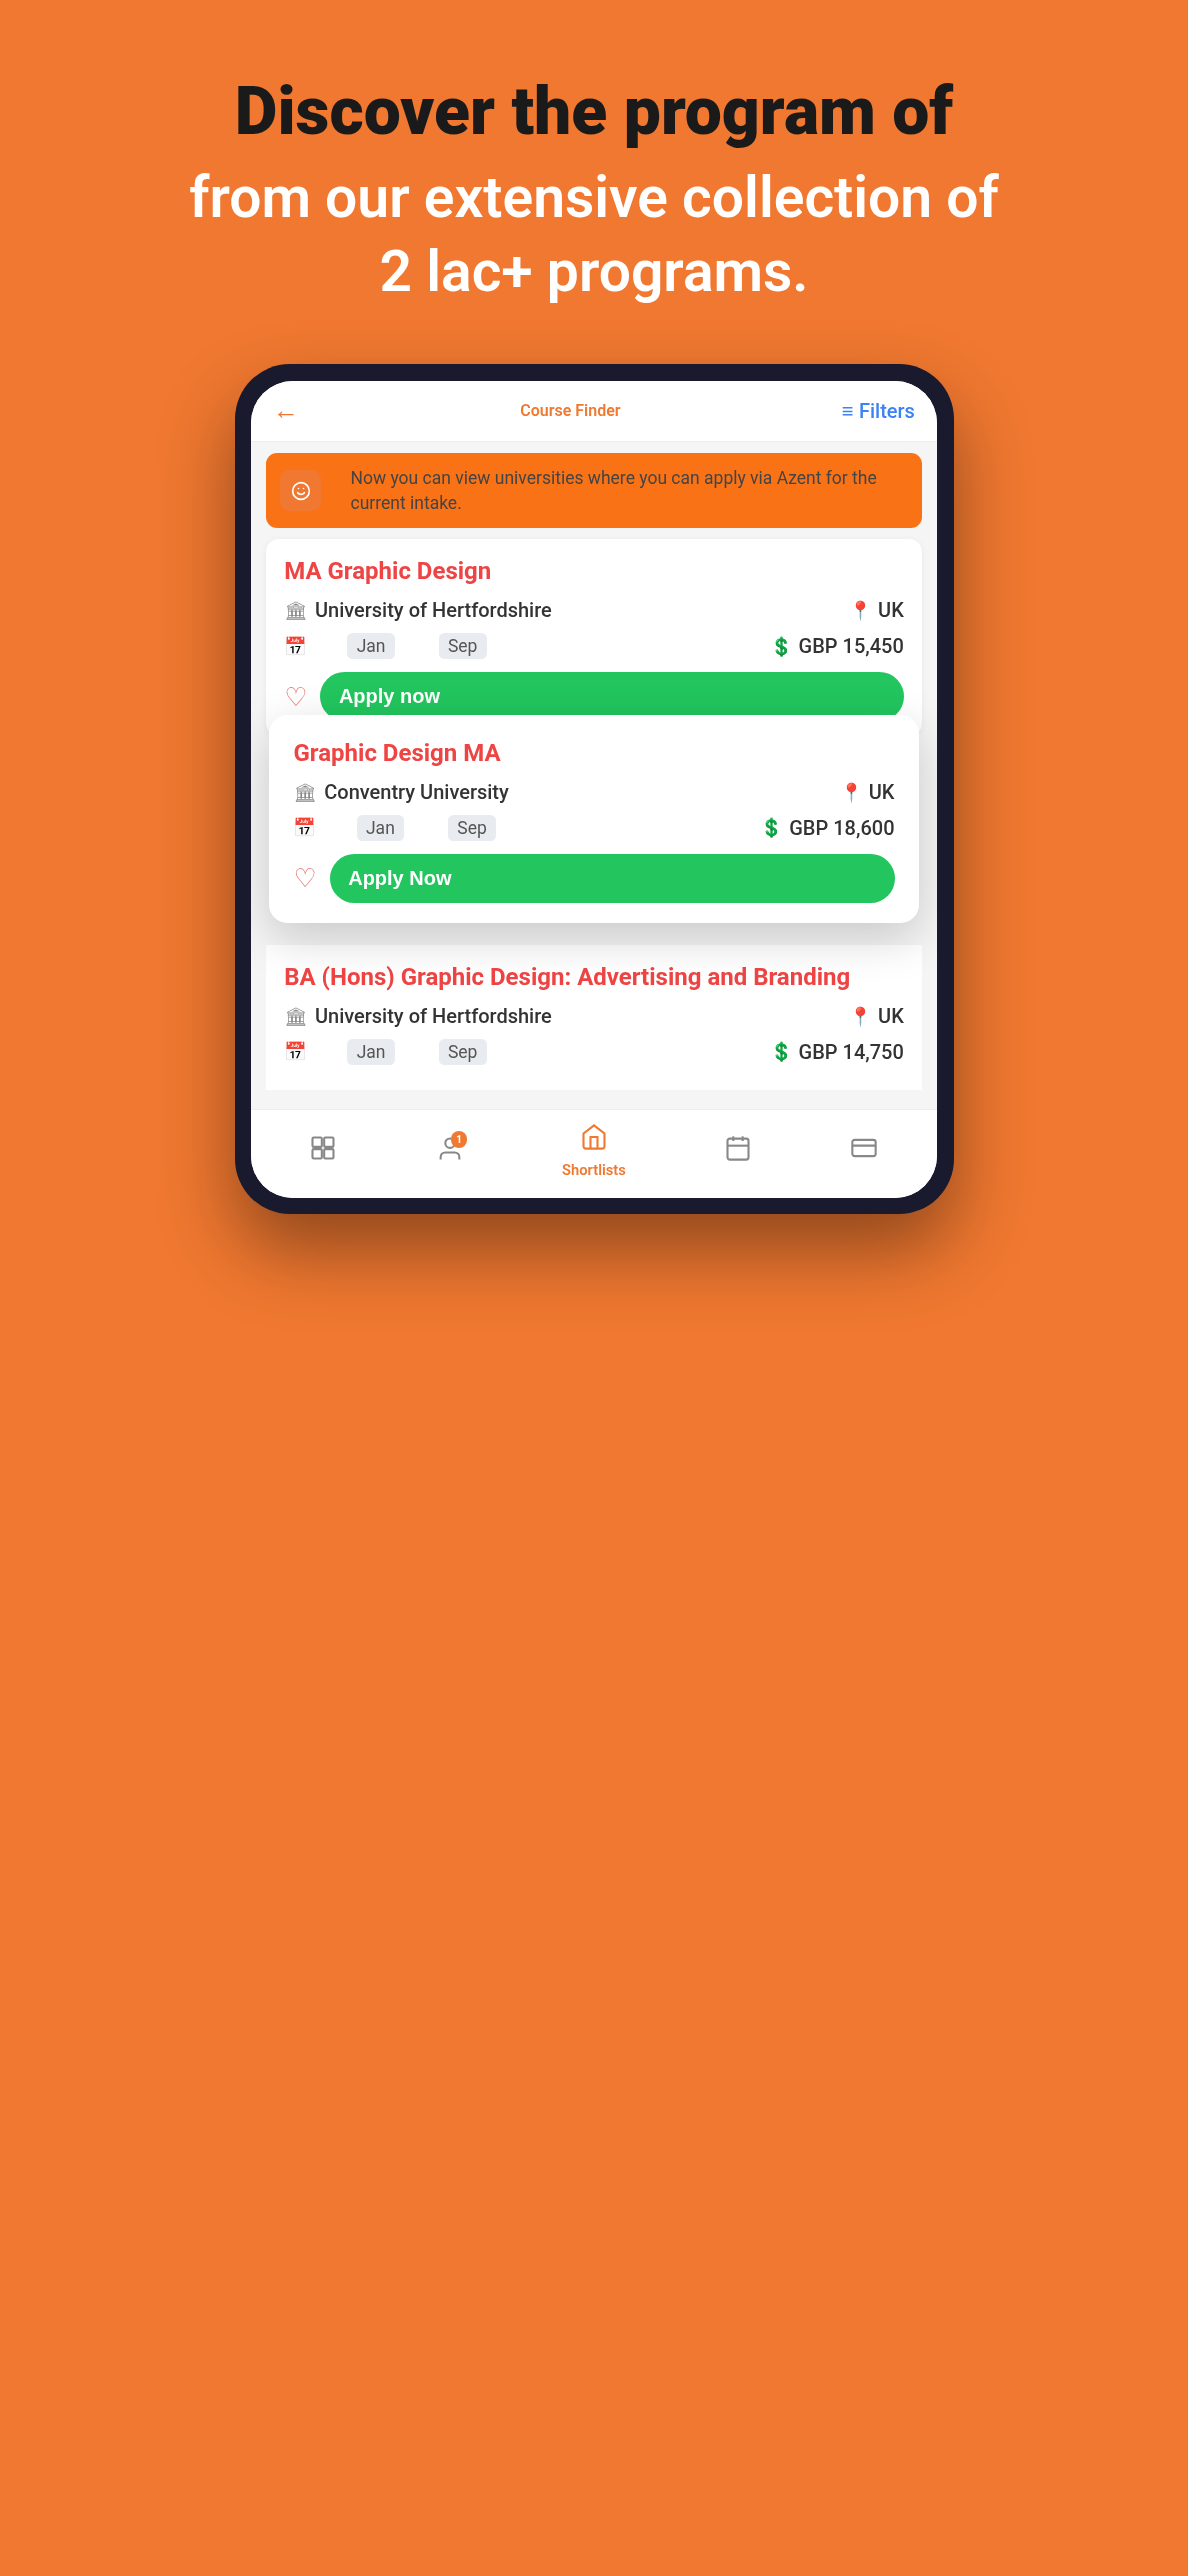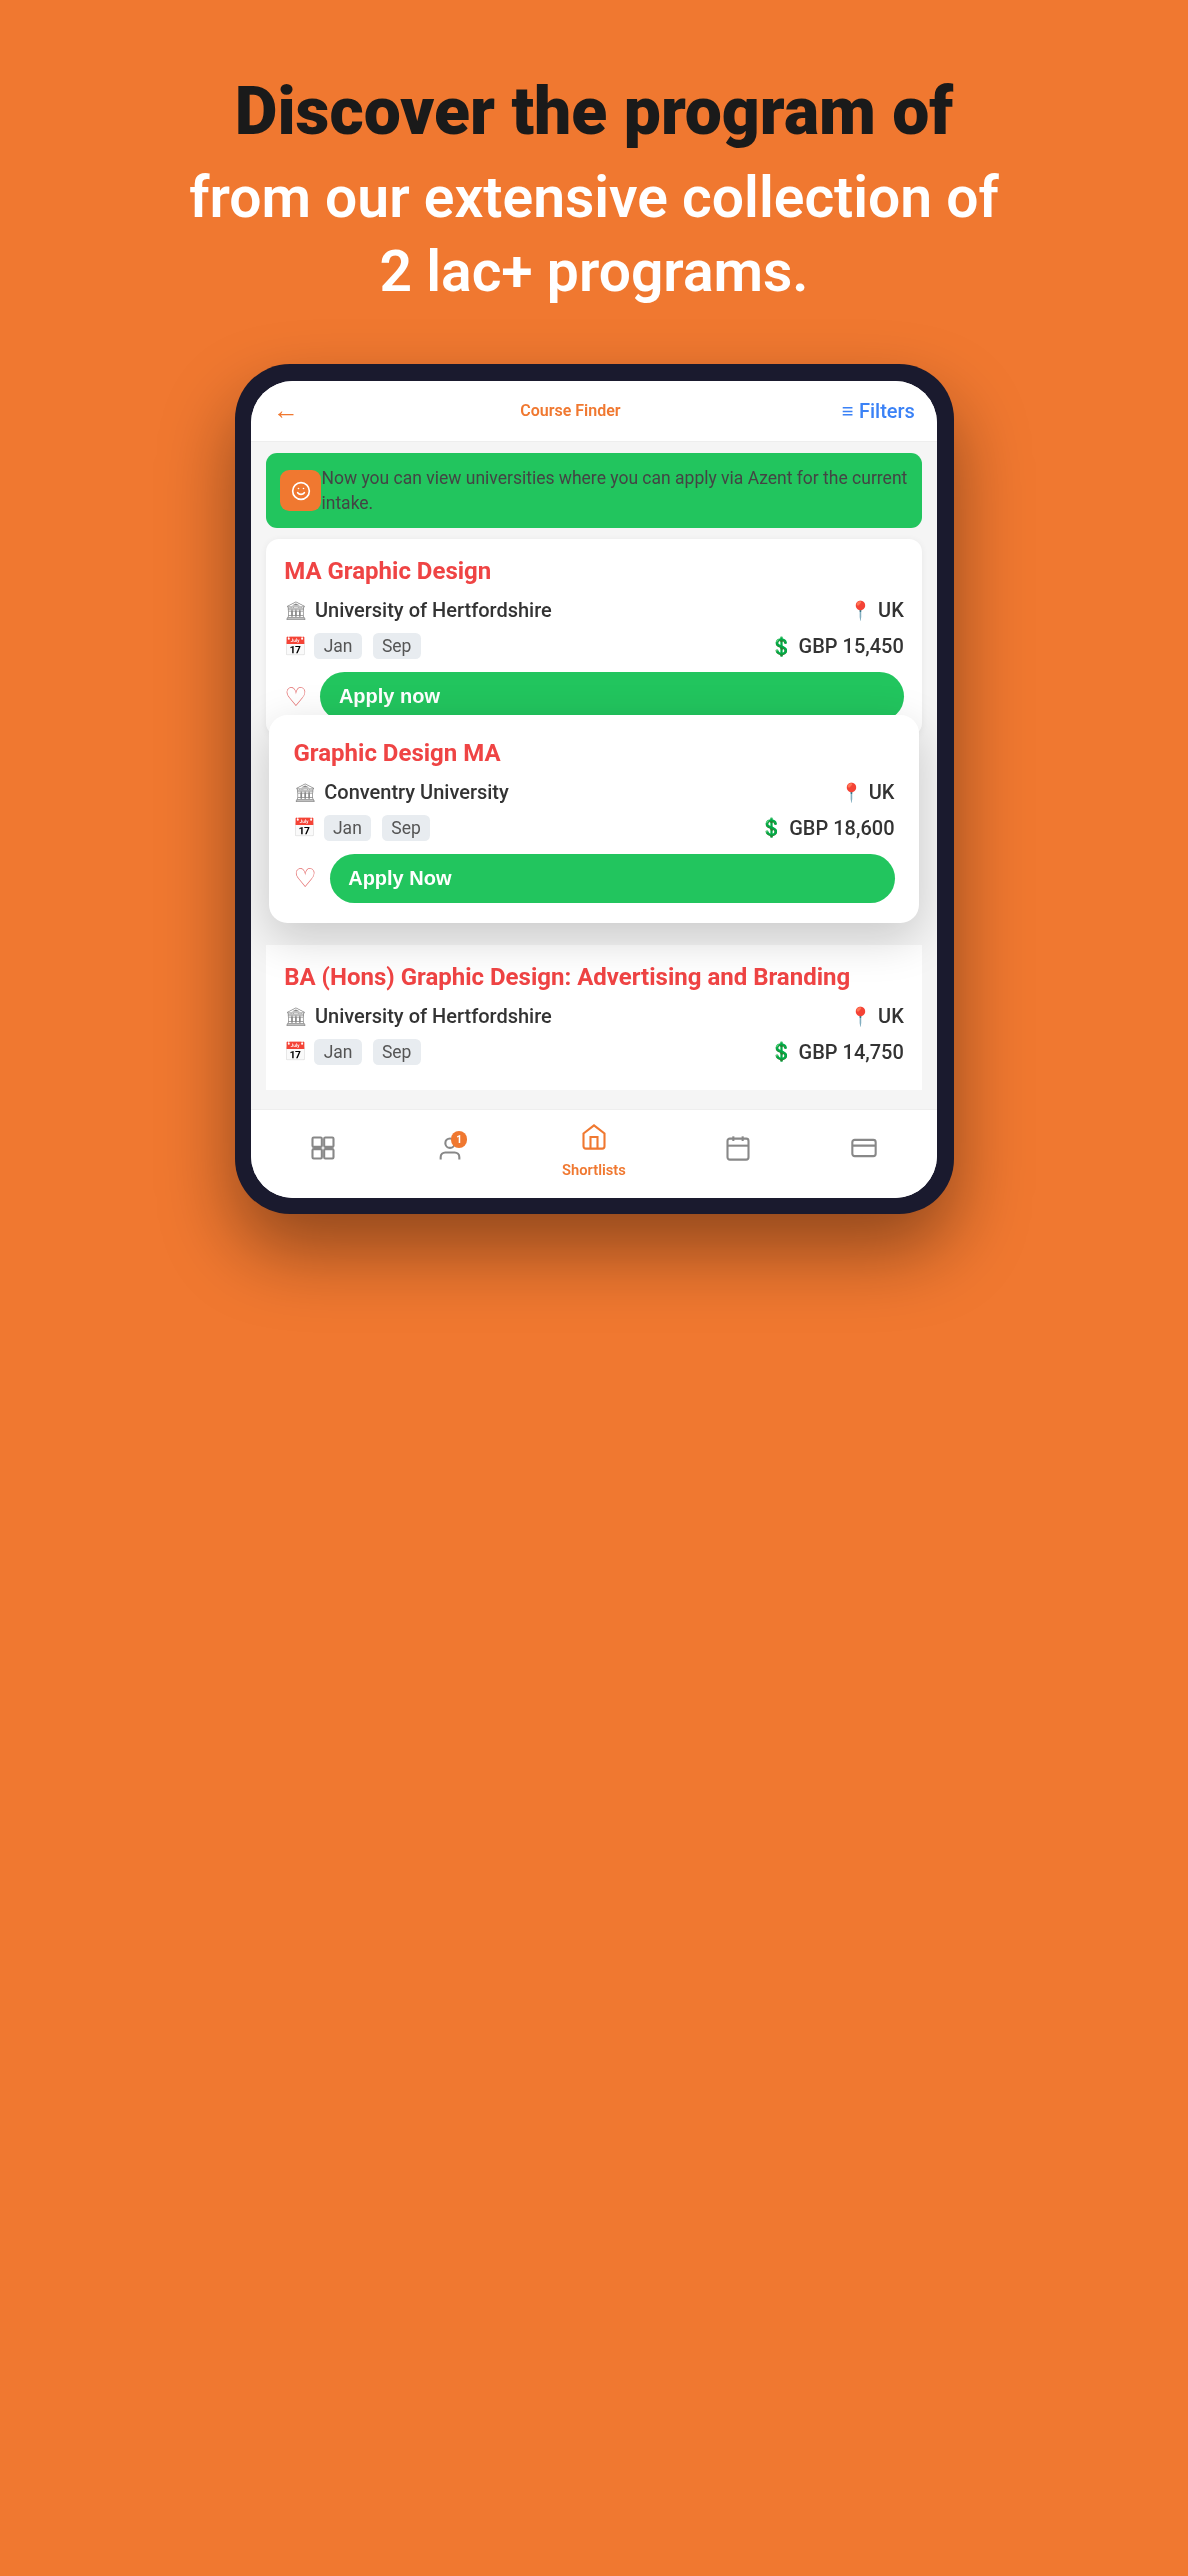--- a/index.html
+++ b/index.html
@@ -79,27 +79,27 @@
       display: flex;
       align-items: center;
       gap: 5.5px;
       color: #3b82f6;
       font-size: 20px;
       font-weight: 500;
     }
 
     
     .banner {
-      background: #22c55e;
+      background: #f97316;
       margin: 11px 14.7px;
       border-radius: 11px;
       padding: 13px 14.7px;
       display: flex;
       align-items: center;
-      gap: 0;
+      gap: 29px;
     }
 
     .banner-icon {
       width: 41px;
       height: 41px;
       background: #F07830;
       border-radius: 9.2px;
       display: flex;
       align-items: center;
       justify-content: center;
@@ -160,20 +160,21 @@
       font-weight: 500;
     }
 
     .tag {
       background: #e8ecf0;
       border-radius: 5.5px;
       padding: 2.8px 9.2px;
       font-size: 17.5px;
       color: #555;
       margin-right: 3.7px;
+      margin-left: 33px;
     }
 
     .price {
       font-size: 20px;
       color: #333;
       font-weight: 500;
     }
 
     .card-actions {
       display: flex;

